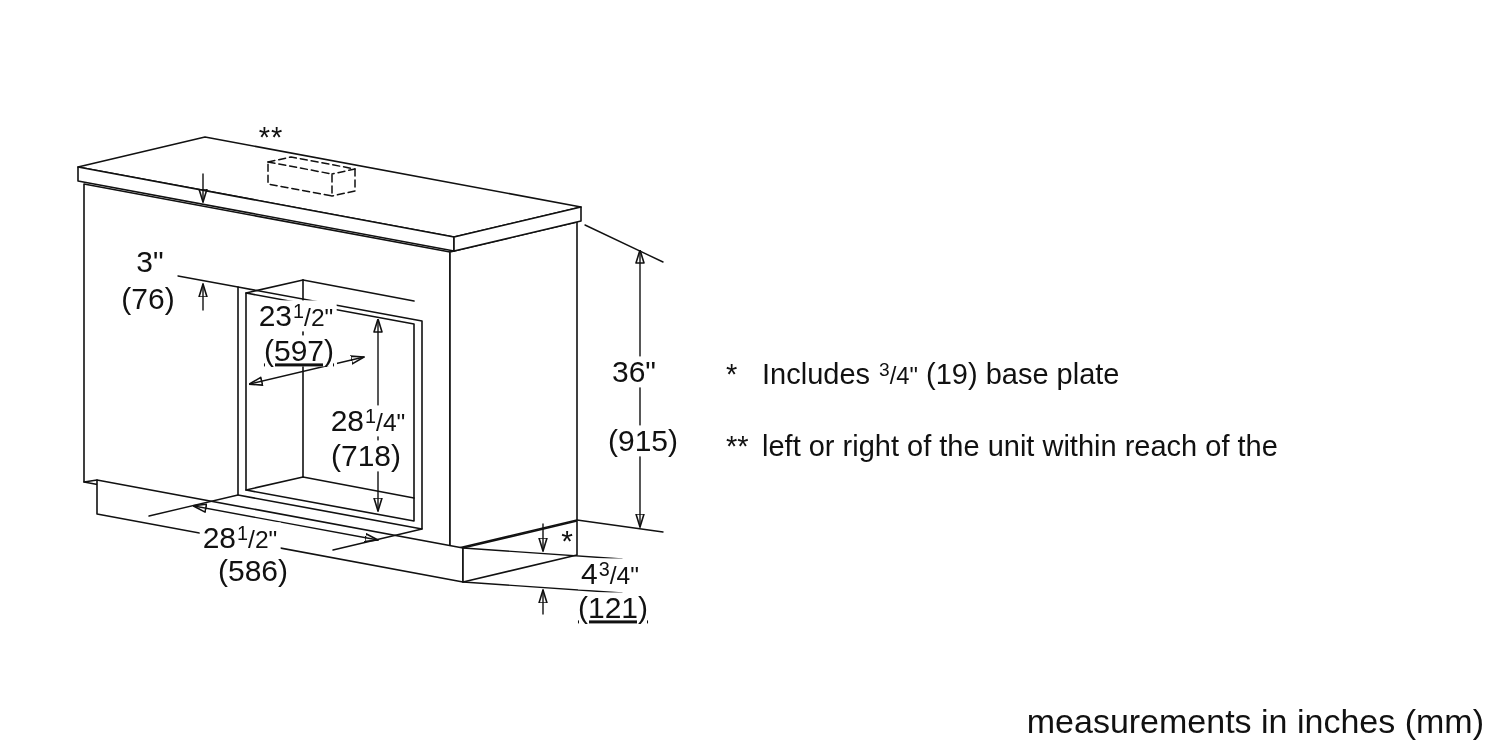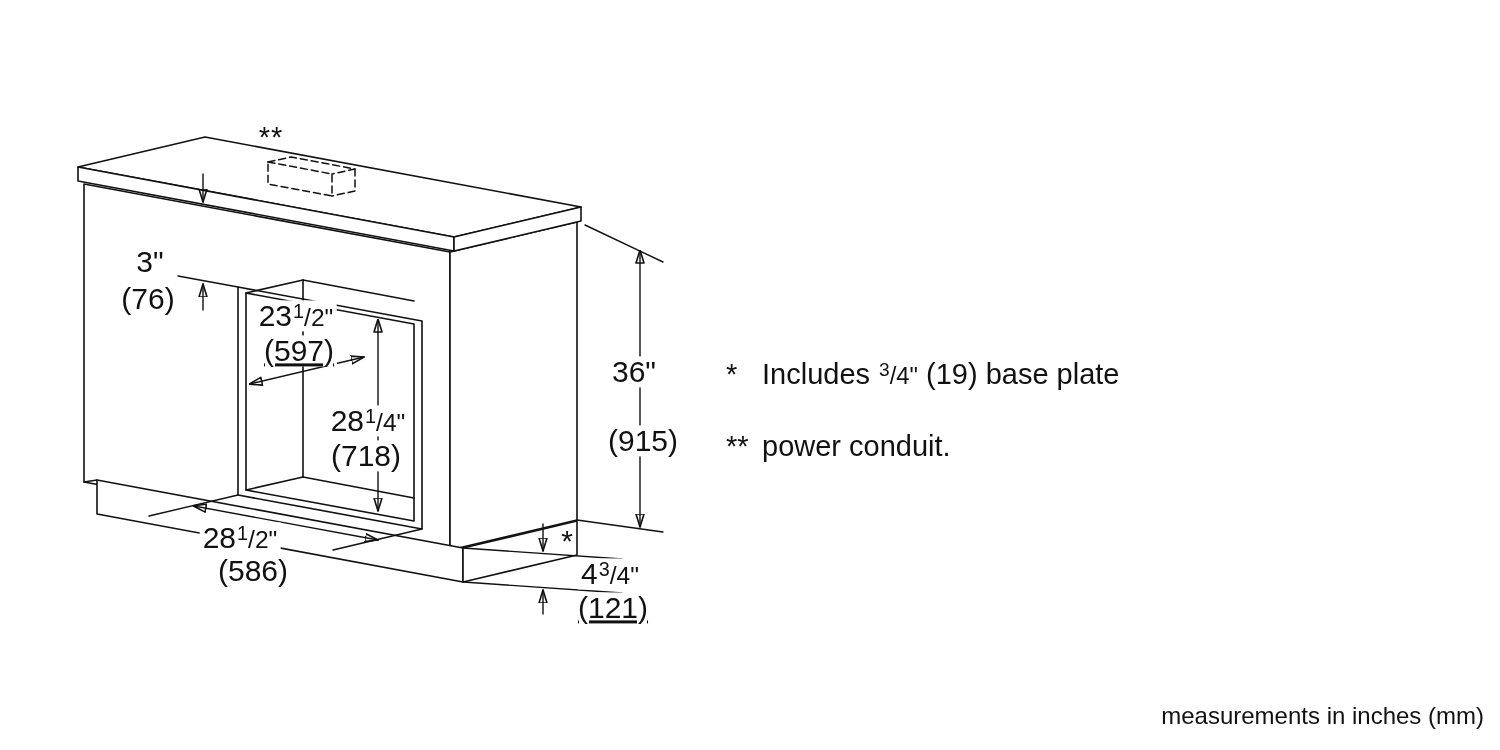--- a/index.html
+++ b/index.html
@@ -13,21 +13,21 @@
   .ah{fill:#111;stroke:none;}
   .dim-label{position:absolute;transform:translate(-50%,-50%);font-size:30px;line-height:1.04;
              white-space:nowrap;background:#fff;padding:0 3px;text-align:center;}
   .fn{font-size:0.66em;position:relative;top:-0.42em;margin-left:1px;}
   .fd{font-size:0.82em;}
   .marker-label{position:absolute;transform:translate(-50%,-50%);font-size:29px;letter-spacing:1px;
                 white-space:nowrap;}
   .note{position:absolute;display:flex;font-size:29px;line-height:36px;}
   .note .marker{width:36px;flex:none;}
   .note .body{white-space:nowrap;}
-  .footer-caption{position:absolute;right:16px;top:702px;font-size:24px;white-space:nowrap;}
+  .footer-caption{position:absolute;right:16px;top:702px;font-size:34px;white-space:nowrap;}
 </style>
 </head>
 <body>
 
 <div class="stage">
 
   <svg class="draw" width="1500" height="750" viewBox="0 0 1500 750">
     <defs>
       <marker id="ae" markerWidth="14" markerHeight="10" refX="13" refY="5" orient="auto" markerUnits="userSpaceOnUse">
         <path class="ah" d="M0,1 L13,5 L0,9 Z"></path>
@@ -118,19 +118,19 @@
   <div class="dim-label" style="left:613px;top:608px;text-decoration:underline;">(121)</div>
 
   <div class="note" style="left:726px;top:356px;">
     <span class="marker">*</span>
     <span class="body"><span>Includes </span><span class="fn">3</span><span class="fd">/4"</span><span> (19) base plate</span></span>
   </div>
 
   <div class="note" style="left:726px;top:428px;">
     <span class="marker">**</span>
     <span class="body">
-      <div>power conduit.</div>
+      <div>left or right of the unit within reach of the</div>
     </span>
   </div>
 
   <div class="footer-caption">measurements in inches (mm)</div>
 
 </div>
 
 </body></html>

